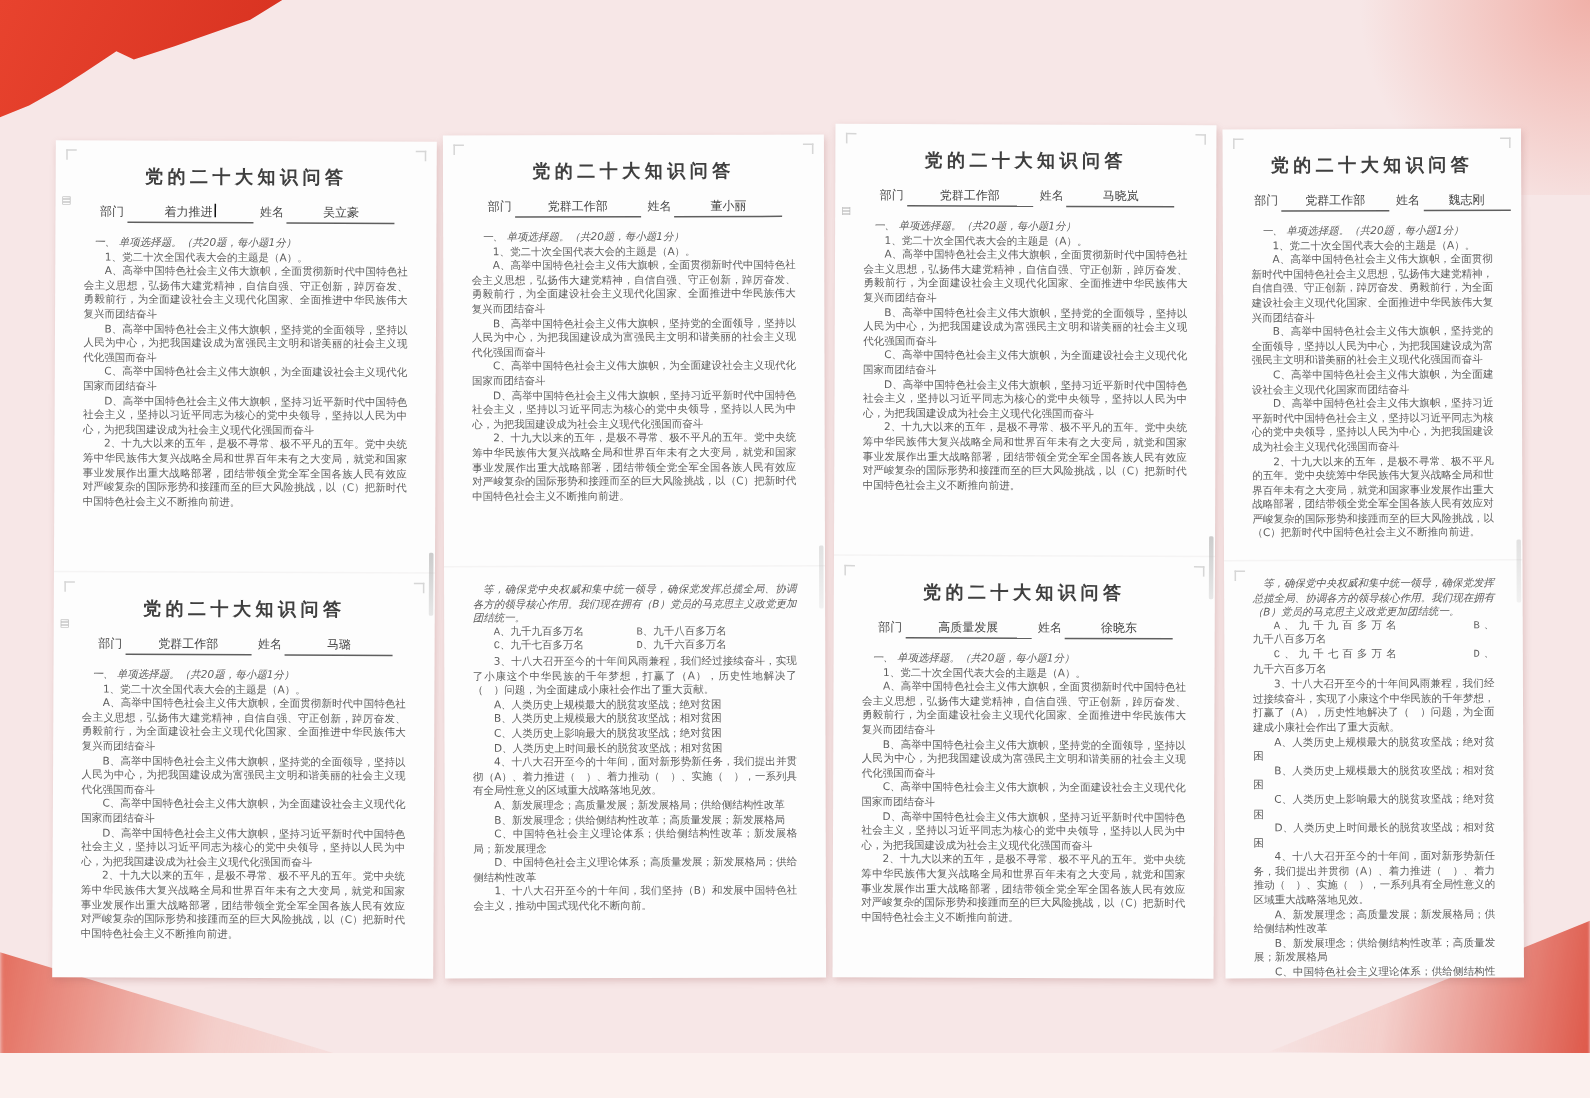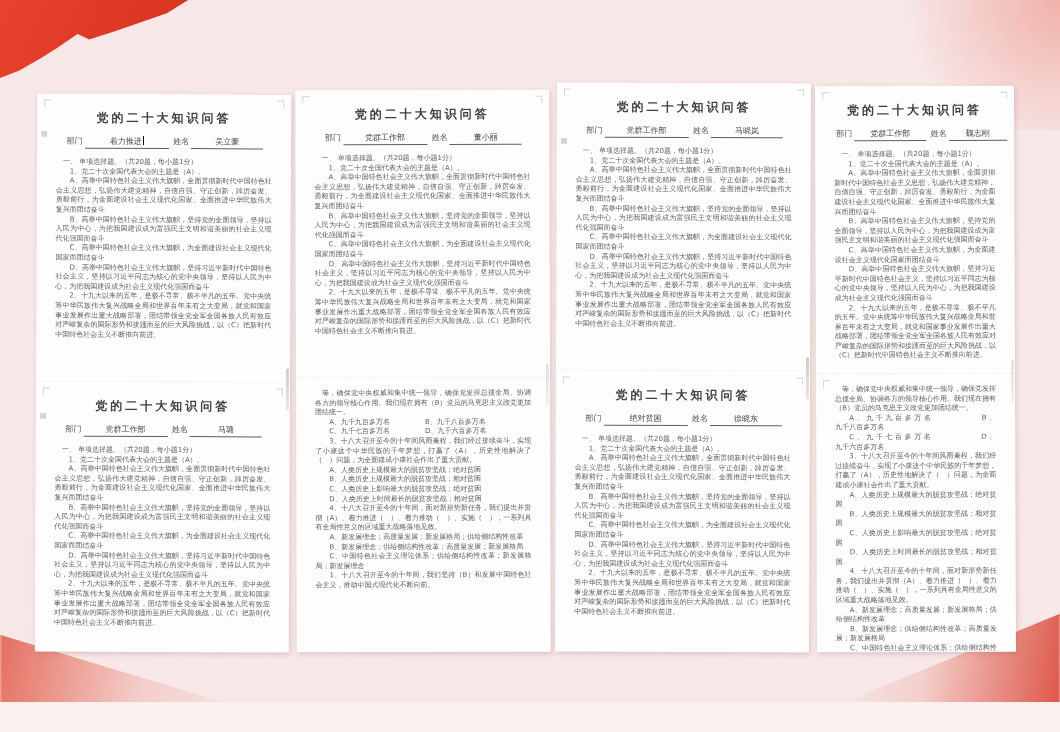--- a/index.html
+++ b/index.html
@@ -64,23 +64,23 @@
   .u.wide{min-width:74px;}
   .cursor{
     display:inline-block;width:1px;height:9px;background:#111;
     vertical-align:-1px;margin-left:1px;
   }
   .body{
     margin-top:9px;font-size:7px;line-height:9.6px;color:#5d5d5d;
     text-align:justify;word-break:break-all;
   }
   .body p{margin:0;}
-  .body p.plain{text-indent:7px;}
+  .body p.plain{text-indent:7px;font-style:italic;}
   .body p.indent{text-indent:14px;}
-  .body p.optrow{text-indent:14px;white-space:pre-wrap;word-break:keep-all;}
+  .body p.optrow{text-indent:14px;white-space:pre-wrap;word-break:keep-all;font-family:Liberation Mono, monospace;}
   
   .margin-mark{
     position:absolute;font-size:7px;color:#b3b3b3;left:4px;
   }
   .crop{position:absolute;width:6px;height:6px;opacity:.75;}
   .crop-tl{border-left:1px solid #c9c9c9;border-top:1px solid #c9c9c9;left:7px;top:6px;}
   .crop-tr{border-right:1px solid #c9c9c9;border-top:1px solid #c9c9c9;right:7px;top:6px;}
   .seam{
     position:absolute;right:1px;top:274px;width:3px;height:42px;border-radius:1px;
     background:linear-gradient(to bottom,#9a9a9a,#d2d2d2);opacity:.5;
@@ -164,20 +164,21 @@
         <p class="optrow">C、九千七百多万名　　　　　D、九千六百多万名</p>
         <p class="indent">3、十八大召开至今的十年间风雨兼程，我们经过接续奋斗，实现了小康这个中华民族的千年梦想，打赢了（A），历史性地解决了（　）问题，为全面建成小康社会作出了重大贡献。</p>
         <p class="indent">A、人类历史上规模最大的脱贫攻坚战；绝对贫困</p>
         <p class="indent">B、人类历史上规模最大的脱贫攻坚战；相对贫困</p>
         <p class="indent">C、人类历史上影响最大的脱贫攻坚战；绝对贫困</p>
         <p class="indent">D、人类历史上时间最长的脱贫攻坚战；相对贫困</p>
         <p class="indent">4、十八大召开至今的十年间，面对新形势新任务，我们提出并贯彻（A）、着力推进（　）、着力推动（　）、实施（　），一系列具有全局性意义的区域重大战略落地见效。</p>
         <p class="indent">A、新发展理念；高质量发展；新发展格局；供给侧结构性改革</p>
         <p class="indent">B、新发展理念；供给侧结构性改革；高质量发展；新发展格局</p>
         <p class="indent">C、中国特色社会主义理论体系；供给侧结构性改革；新发展格局；新发展理念</p>
+        <p class="indent">D、中国特色社会主义理论体系；高质量发展；新发展格局；供给侧结构性改革</p>
         <p class="indent">1、十八大召开至今的十年间，我们坚持（B）和发展中国特色社会主义，推动中国式现代化不断向前。</p>
       </div>
   </div>
   <span class="seam light"></span>
 </div>
 
 <div class="col col3">
   <div class="sec sec-first">
     <span class="crop crop-tl"></span>
     <span class="crop crop-tr"></span>
@@ -195,21 +196,21 @@
         <p class="indent">C、高举中国特色社会主义伟大旗帜，为全面建设社会主义现代化国家而团结奋斗</p>
         <p class="indent">D、高举中国特色社会主义伟大旗帜，坚持习近平新时代中国特色社会主义，坚持以习近平同志为核心的党中央领导，坚持以人民为中心，为把我国建设成为社会主义现代化强国而奋斗</p>
         <p class="indent">2、十九大以来的五年，是极不寻常、极不平凡的五年。党中央统筹中华民族伟大复兴战略全局和世界百年未有之大变局，就党和国家事业发展作出重大战略部署，团结带领全党全军全国各族人民有效应对严峻复杂的国际形势和接踵而至的巨大风险挑战，以（C）把新时代中国特色社会主义不断推向前进。</p>
       </div>
   </div>
   <div class="sec sec-first">
     <span class="crop crop-tl"></span>
     <span class="crop crop-tr"></span>
     <div class="title">党的二十大知识问答</div>
     <div class="hdr">
-      <span class="lbl">部门</span><span class="u wide">绝对贫困</span>
+      <span class="lbl">部门</span><span class="u wide">高质量发展</span>
       <span class="lbl">姓名</span><span class="u">徐晓东</span>
     </div>
     <div class="body">
         <p class="plain">一、 单项选择题。（共20题，每小题1分）</p>
         <p class="indent">1、党二十次全国代表大会的主题是（A）。</p>
         <p class="indent">A、高举中国特色社会主义伟大旗帜，全面贯彻新时代中国特色社会主义思想，弘扬伟大建党精神，自信自强、守正创新，踔厉奋发、勇毅前行，为全面建设社会主义现代化国家、全面推进中华民族伟大复兴而团结奋斗</p>
         <p class="indent">B、高举中国特色社会主义伟大旗帜，坚持党的全面领导，坚持以人民为中心，为把我国建设成为富强民主文明和谐美丽的社会主义现代化强国而奋斗</p>
         <p class="indent">C、高举中国特色社会主义伟大旗帜，为全面建设社会主义现代化国家而团结奋斗</p>
         <p class="indent">D、高举中国特色社会主义伟大旗帜，坚持习近平新时代中国特色社会主义，坚持以习近平同志为核心的党中央领导，坚持以人民为中心，为把我国建设成为社会主义现代化强国而奋斗</p>
         <p class="indent">2、十九大以来的五年，是极不寻常、极不平凡的五年。党中央统筹中华民族伟大复兴战略全局和世界百年未有之大变局，就党和国家事业发展作出重大战略部署，团结带领全党全军全国各族人民有效应对严峻复杂的国际形势和接踵而至的巨大风险挑战，以（C）把新时代中国特色社会主义不断推向前进。</p>

